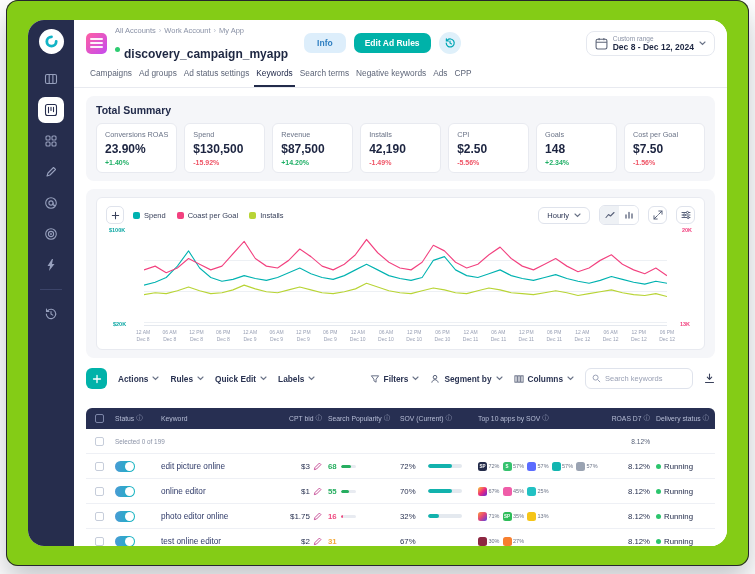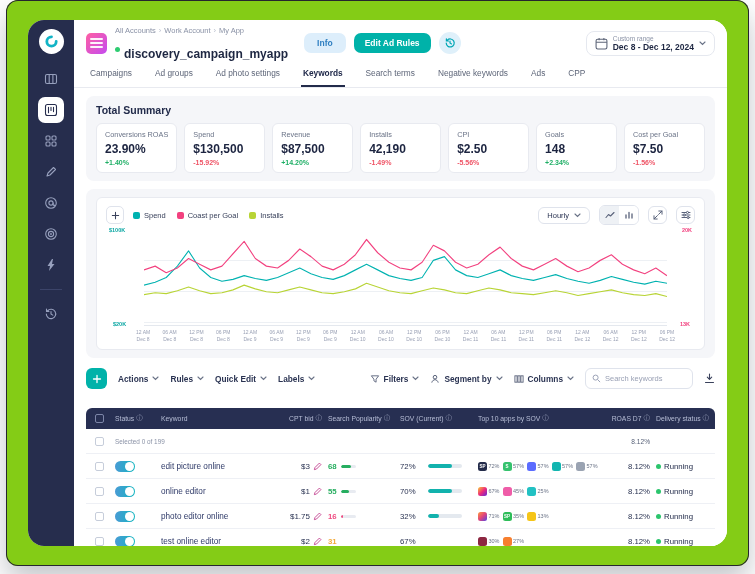--- a/index.html
+++ b/index.html
@@ -31,23 +31,23 @@
   .ttl{font-size:12px;font-weight:bold;color:#1e2742;white-space:nowrap}
   .btn-info{margin-left:8px;border:none;background:#ddeefb;color:#2f7fc1;font-weight:bold;font-size:8.5px;padding:5px 13px;border-radius:7px;cursor:pointer}
   .btn-edit{border:none;background:#00b2a9;color:#fff;font-weight:bold;font-size:8.5px;padding:5px 11px;border-radius:7px;cursor:pointer}
   .btn-hist{width:22px;height:22px;border-radius:50%;border:none;background:#dff0fa;color:#00a7b5;display:flex;align-items:center;justify-content:center;cursor:pointer}
   .datepicker{display:flex;align-items:center;gap:5px;border:1px solid #e5e8ef;border-radius:8px;padding:3px 8px;cursor:pointer;background:#fff}
   .dp-label{font-size:6.5px;color:#8a92a6}
   .dp-value{font-size:8.5px;font-weight:bold;color:#1e2742;white-space:nowrap}
   .cal-ic{color:#5d6578}
   .chev{color:#6a7387;flex-shrink:0}
   
-  .tabbar{display:flex;gap:19px;padding:0 14px;border-bottom:1px solid #e8eaf0;height:24px;align-items:flex-end}
+  .tabbar{display:flex;gap:3px;padding:0 14px;border-bottom:1px solid #e8eaf0;height:24px;align-items:flex-end}
   .tab{border:none;background:none;font-size:8.3px;color:#5d6578;padding:0 2px 7px;cursor:pointer;white-space:nowrap;border-bottom:2px solid transparent}
-  .tab.active{color:#20294a;font-weight:bold;border-bottom:2px solid #222b4a}
+  .tab.active{color:#20294a;font-weight:normal;border-bottom:2px solid #222b4a}
   
   .scrollarea{flex:1;overflow:hidden;display:flex;flex-direction:column}
   .panel{margin:8px 12px 0;background:#f5f6f9;border-radius:8px;padding:8px 10px}
   .panel-title{font-size:10.5px;font-weight:bold;color:#222b4a;margin-bottom:7px}
   .cards{display:grid;grid-template-columns:repeat(7,1fr);gap:7px}
   .card{background:#fff;border:1px solid #e8eaf0;border-radius:6px;padding:6px 8px}
   .card-label{font-size:7.3px;color:#6a7387;white-space:nowrap}
   .card-value{font-size:12px;font-weight:bold;color:#1c2440;margin:3px 0 3px}
   .card-change{font-size:7px;font-weight:bold}
   .card-change.up{color:#1faf66}.card-change.down{color:#ef5466}
@@ -242,21 +242,21 @@
           </div>
           <svg class="chev" width="7" height="5" viewBox="0 0 7 5">
               <path d="M1 1l2.5 2.5L6 1" fill="none" stroke="currentColor" stroke-width="1.1" stroke-linecap="round"></path>
             </svg>
         </div>
       </header>
 
       <nav class="tabbar">
           <button class="tab">Campaigns</button>
           <button class="tab">Ad groups</button>
-          <button class="tab">Ad photo settings</button>
+          <button class="tab">Ad status settings</button>
           <button class="tab active">Keywords</button>
           <button class="tab">Search terms</button>
           <button class="tab">Negative keywords</button>
           <button class="tab">Ads</button>
           <button class="tab">CPP</button>
         </nav>
 
       <div class="scrollarea">
 
         <section class="panel">

